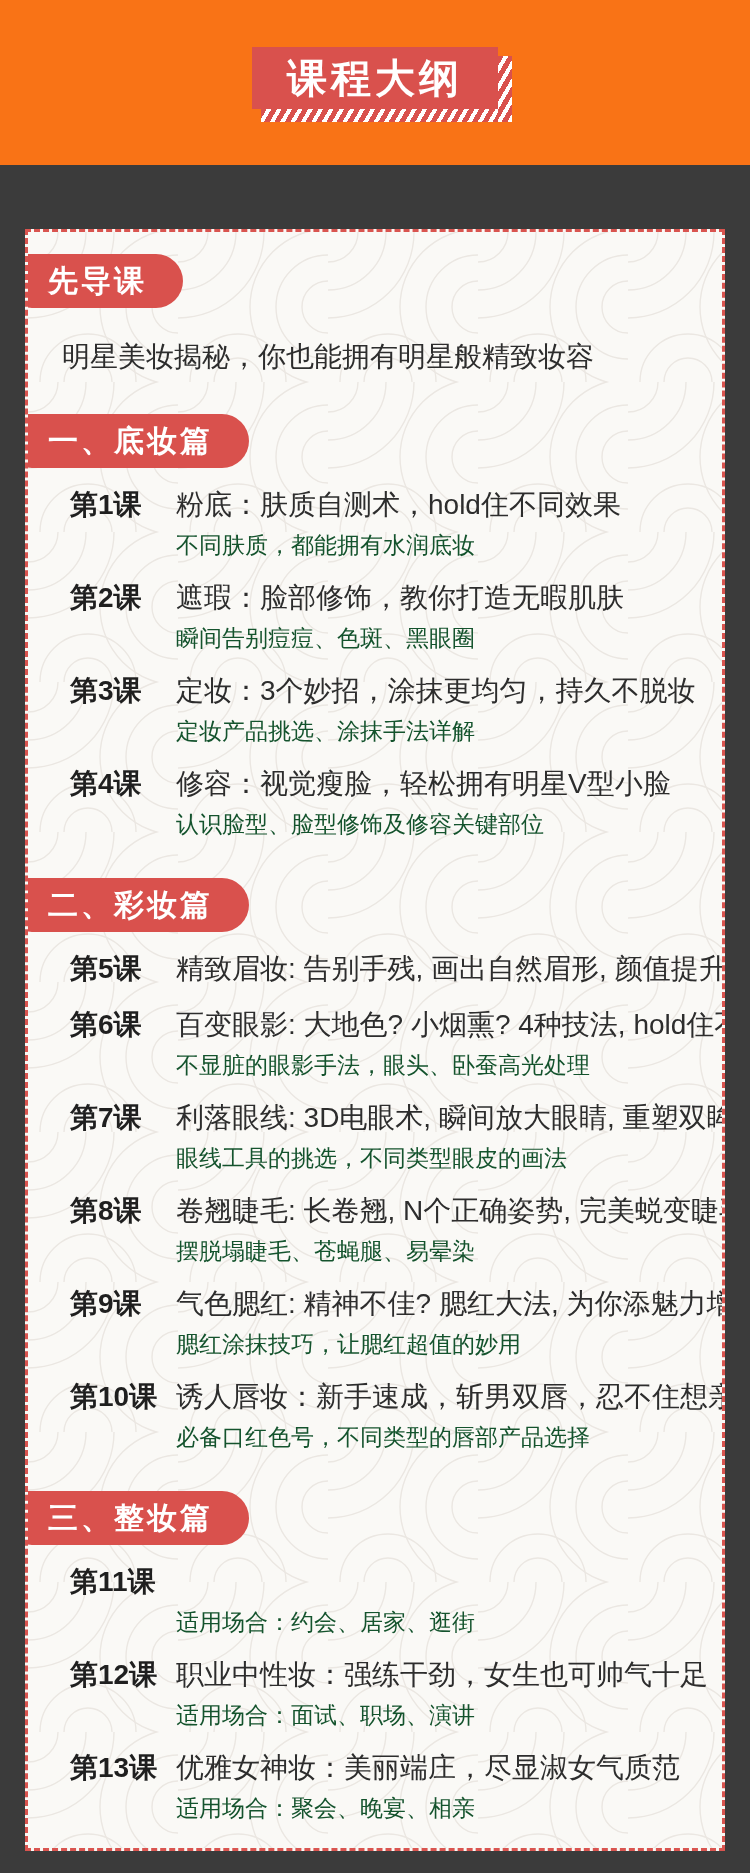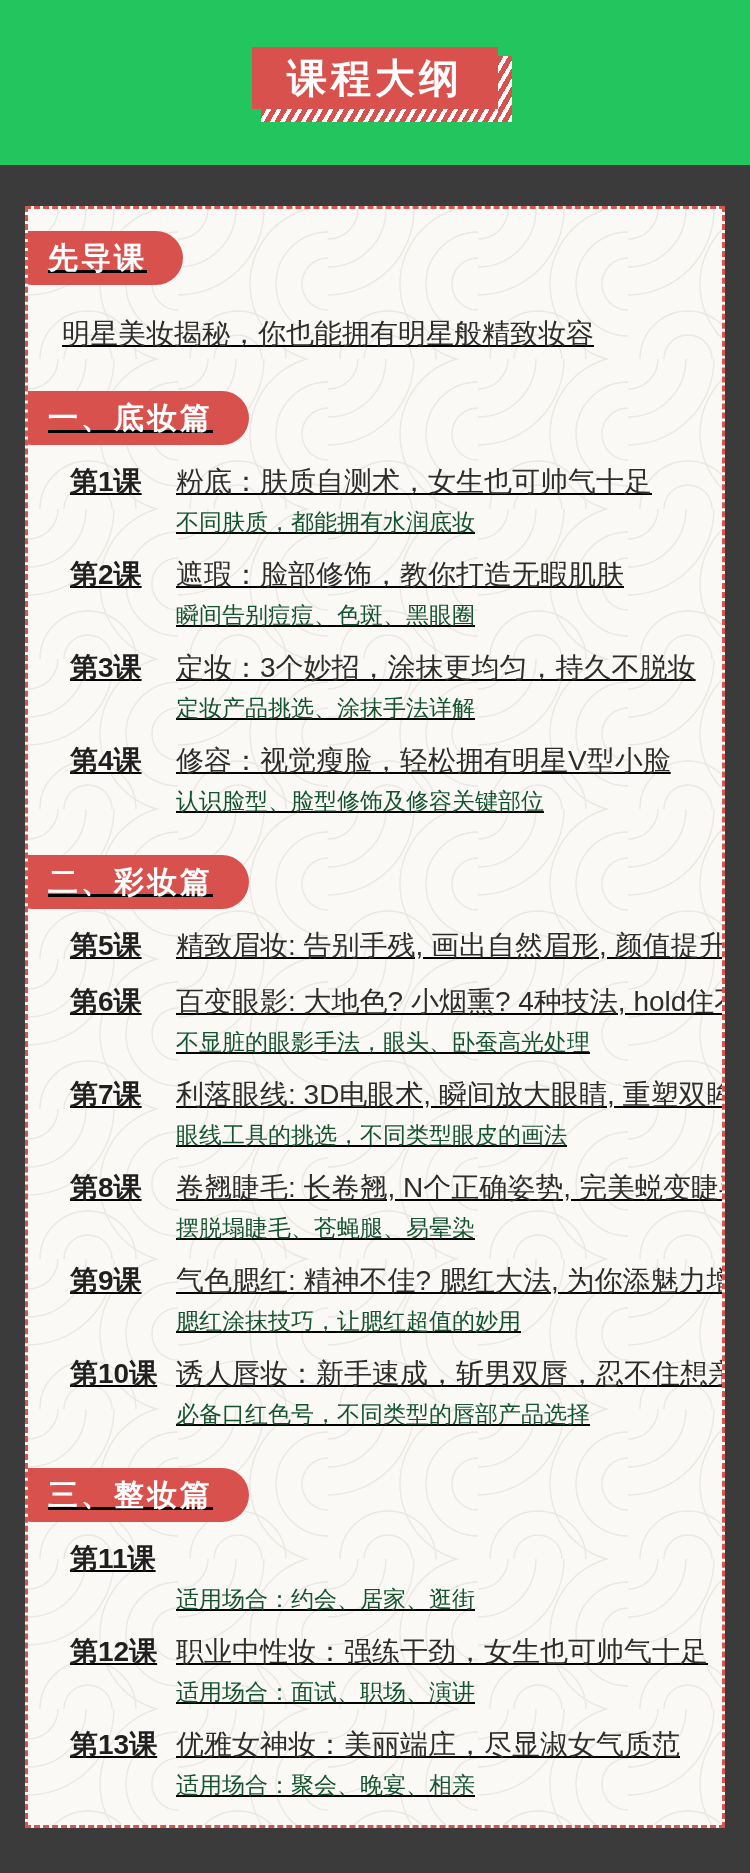--- a/index.html
+++ b/index.html
@@ -5,21 +5,21 @@
   html,body{margin:0;padding:0;}
   body{
     width:750px;height:1873px;
     background:#ffffff;
     font-family:"Liberation Sans","DejaVu Sans",sans-serif;
     -webkit-font-smoothing:antialiased;
     overflow:hidden;
   }
   
   .top-area{
-    height:165px;background:#22c55e;
+    height:165px;background:#f97316;
     display:flex;justify-content:center;align-items:flex-start;
   }
   .title-badge{
     position:relative;
     margin-top:47px;
     width:246px;height:62px;
     background:#d9514d;
     color:#ffffff;
     font-size:40px;font-weight:bold;letter-spacing:4px;
     display:flex;align-items:center;justify-content:center;
@@ -30,22 +30,21 @@
   }
   .title-badge .edge-right{
     position:absolute;top:9px;bottom:-13px;left:100%;width:14px;
     background:repeating-linear-gradient(120deg,#d9514d 0 5px,#ffffff 5px 9px);
   }
   
   .dark-area{
     height:1708px;
     background:#3b3b3b;
     box-sizing:border-box;
-    padding:41px 25px 0 25px;
-    text-decoration:underline;
+    padding:64px 25px 0 25px;
   }
   .card{
     position:relative;
     box-sizing:border-box;
     height:1622px;
     border:3px dashed #d9544f;
     background:#faf9f6;
     overflow:hidden;
   }
   .texture{position:absolute;inset:0;width:100%;height:100%;pointer-events:none;}
@@ -134,21 +133,21 @@
       <div class="ribbon-wrap rw-sec">
         <div class="ribbon">
           <span>一、底妆篇</span>
         </div>
         <div class="ribbon-fold"></div>
       </div>
       <div class="lessons">
         <div class="lesson">
           <div class="lesson-head">
             <span class="lesson-no">第1课</span>
-            <span class="lesson-title">粉底：肤质自测术，女生也可帅气十足</span>
+            <span class="lesson-title">粉底：肤质自测术，hold住不同效果</span>
           </div>
           <div class="lesson-sub">不同肤质，都能拥有水润底妆</div>
         </div>
         <div class="lesson">
           <div class="lesson-head">
             <span class="lesson-no">第2课</span>
             <span class="lesson-title">遮瑕：脸部修饰，教你打造无暇肌肤</span>
           </div>
           <div class="lesson-sub">瞬间告别痘痘、色斑、黑眼圈</div>
         </div>

